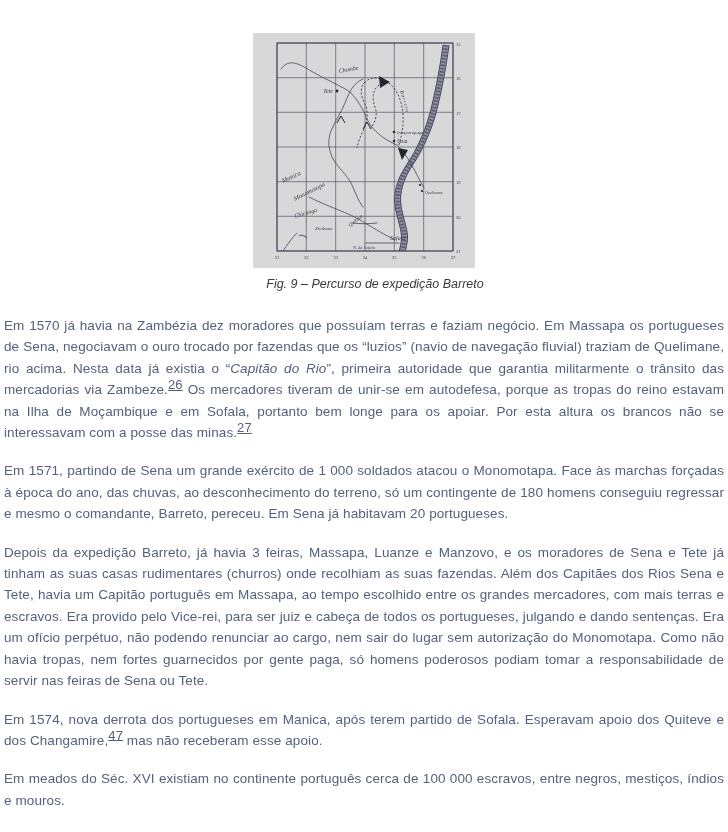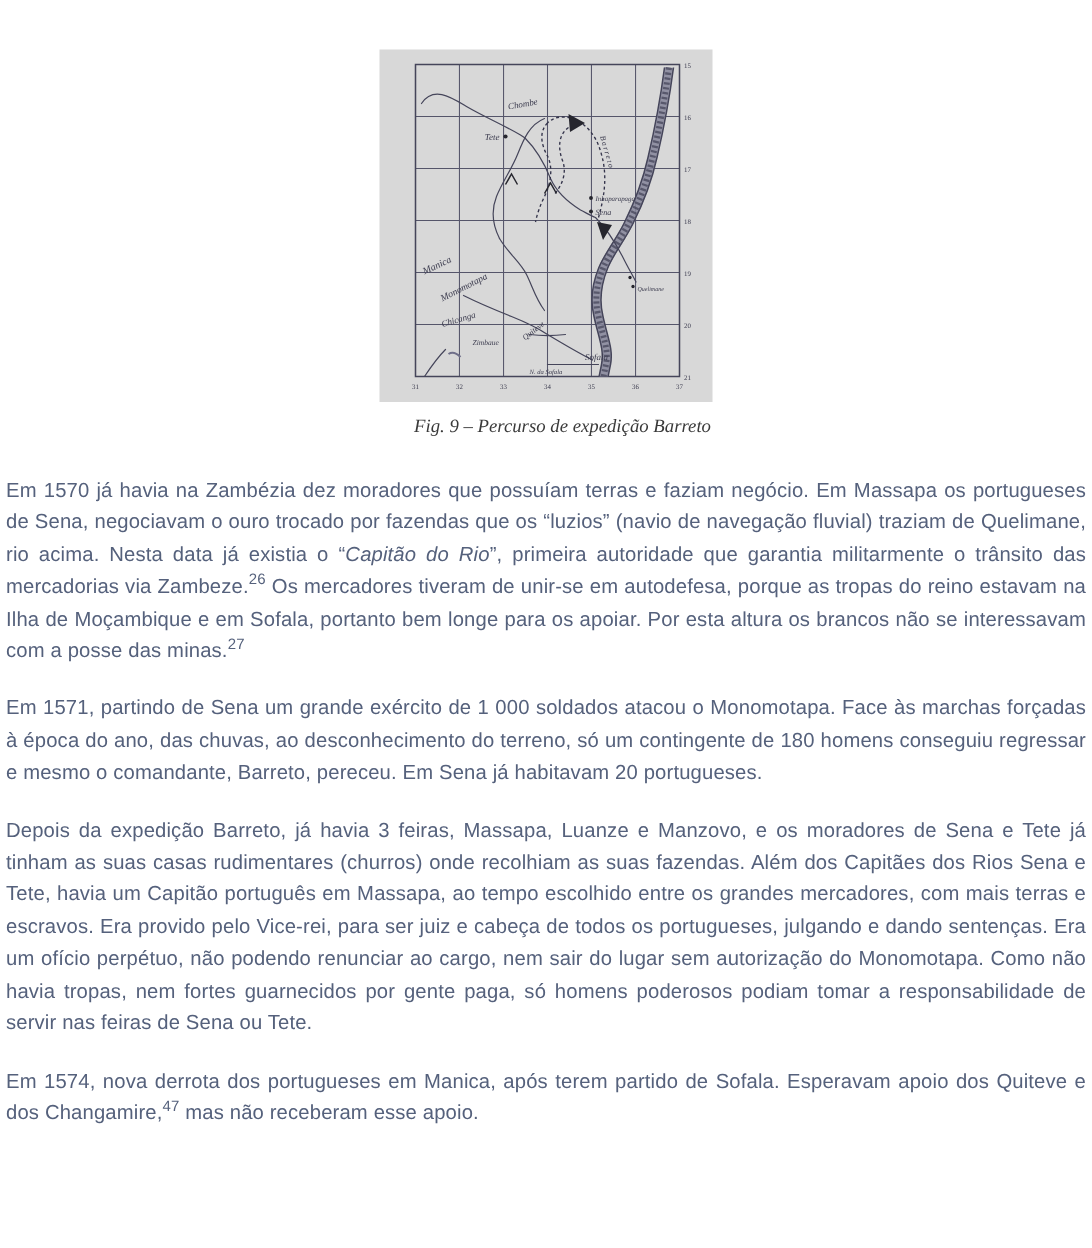--- a/index.html
+++ b/index.html
@@ -18,44 +18,45 @@
   }
   .figure-img {
     width: 222px;
     height: 235px;
     margin: 0 auto;
     background: #d8d8d8;
   }
   .figure-img svg { display: block; }
   .caption {
     margin-top: 9px;
-    font-family: Liberation Serif, serif;
+    font-family: Liberation Sans, sans-serif;
     font-style: italic;
     font-size: 12.5px;
     color: #3a3a3a;
     padding-left: 22px;
   }
   .text-content {
     margin-top: 24px;
     padding: 0 4px;
     color: #55617c;
   }
   .body-para {
     margin: 0 0 17px 0;
     font-size: 13.5px;
     line-height: 21.4px;
     text-align: justify;
     letter-spacing: 0.1px;
   }
   .body-para:last-child { margin-bottom: 0; }
   .body-para em { font-style: italic; }
   .body-para sup {
-    font-size: 10px;
+    font-size: 13px;
     line-height: 0;
     vertical-align: super;
+    text-decoration: underline;
   }
   .map-label {
     font-family: "Liberation Serif", serif;
     font-style: italic;
     fill: #3b3b4e;
   }
   .map-tick {
     font-family: "Liberation Serif", serif;
     fill: #3b3b4e;
   }
@@ -173,15 +174,16 @@
       </svg>
     </div>
     <figcaption class="caption">Fig. 9 – Percurso de expedição Barreto</figcaption>
   </figure>
 
   <div class="text-content">
       <p class="body-para">Em 1570 já havia na Zambézia dez moradores que possuíam terras e faziam negócio. Em Massapa os portugueses de Sena, negociavam o ouro trocado por fazendas que os “luzios” (navio de navegação fluvial) traziam de Quelimane, rio acima. Nesta data já existia o “<em>Capitão do Rio</em>”, primeira autoridade que garantia militarmente o trânsito das mercadorias via Zambeze.<sup>26</sup> Os mercadores tiveram de unir-se em autodefesa, porque as tropas do reino estavam na Ilha de Moçambique e em Sofala, portanto bem longe para os apoiar. Por esta altura os brancos não se interessavam com a posse das minas.<sup>27</sup></p>
       <p class="body-para">Em 1571, partindo de Sena um grande exército de 1 000 soldados atacou o Monomotapa. Face às marchas forçadas à época do ano, das chuvas, ao desconhecimento do terreno, só um contingente de 180 homens conseguiu regressar e mesmo o comandante, Barreto, pereceu. Em Sena já habitavam 20 portugueses.</p>
       <p class="body-para">Depois da expedição Barreto, já havia 3 feiras, Massapa, Luanze e Manzovo, e os moradores de Sena e Tete já tinham as suas casas rudimentares (churros) onde recolhiam as suas fazendas. Além dos Capitães dos Rios Sena e Tete, havia um Capitão português em Massapa, ao tempo escolhido entre os grandes mercadores, com mais terras e escravos. Era provido pelo Vice-rei, para ser juiz e cabeça de todos os portugueses, julgando e dando sentenças. Era um ofício perpétuo, não podendo renunciar ao cargo, nem sair do lugar sem autorização do Monomotapa. Como não havia tropas, nem fortes guarnecidos por gente paga, só homens poderosos podiam tomar a responsabilidade de servir nas feiras de Sena ou Tete.</p>
       <p class="body-para">Em 1574, nova derrota dos portugueses em Manica, após terem partido de Sofala. Esperavam apoio dos Quiteve e dos Changamire,<sup>47</sup> mas não receberam esse apoio.</p>
+      <p class="body-para">Em meados do Séc. XVI existiam no continente português cerca de 100 000 escravos, entre negros, mestiços, índios e mouros.</p>
     </div>
 
 </div>
 
 </body></html>

